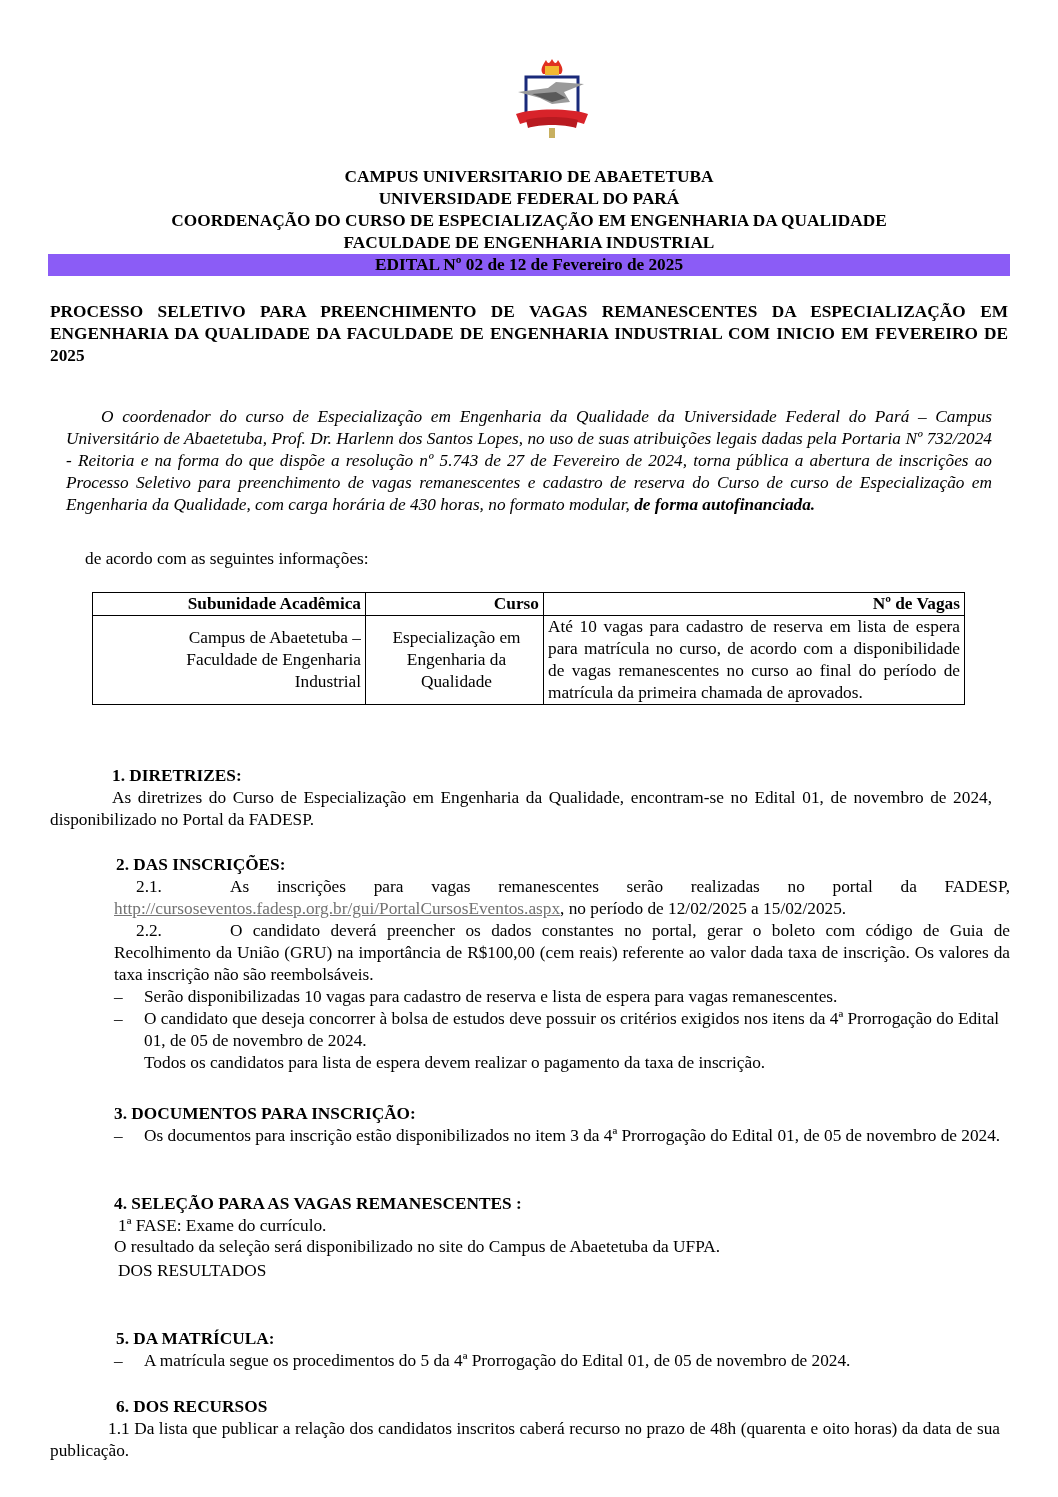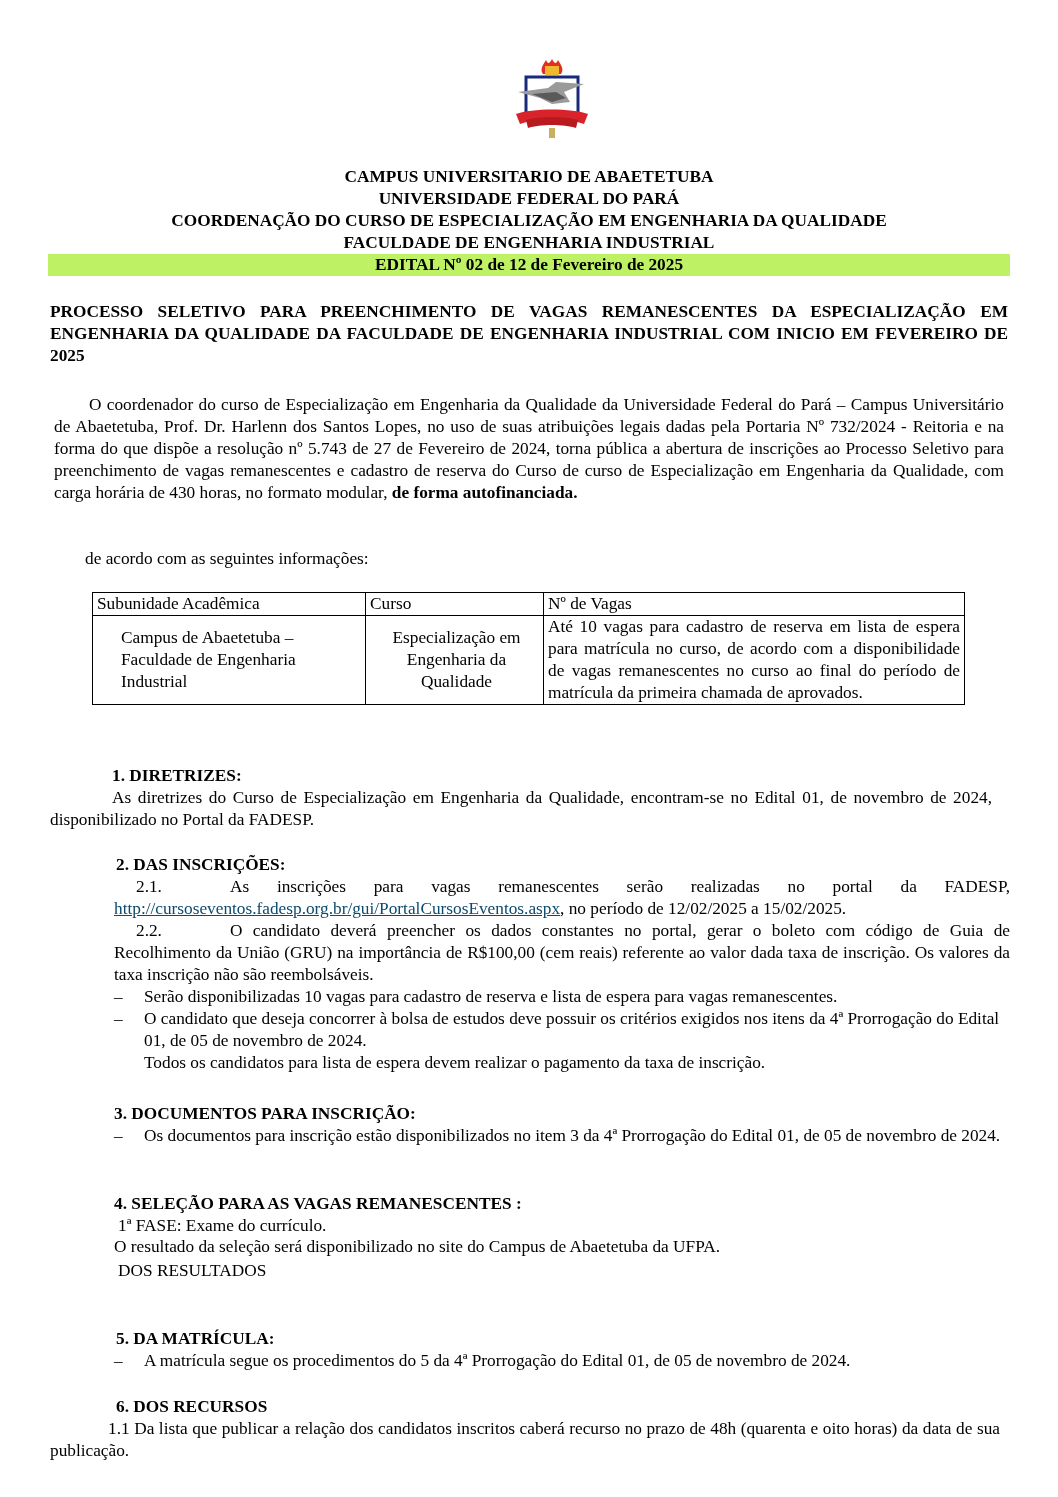--- a/index.html
+++ b/index.html
@@ -12,43 +12,43 @@
   .bold { font-weight: bold; }
   .justify { text-align: justify; text-align-last: left; }
   .jfull { text-align: justify; text-align-last: justify; }
 
   
   #logo { left: 512px; top: 58px; width: 80px; height: 82px; }
 
   
   #header { left: 48px; top: 166px; width: 962px; }
   #header .line { text-align: center; font-weight: bold; height: 22px; }
-  #edital-band { background: #bef264; }
+  #edital-band { background: #8b5cf6; }
 
   
   #title { left: 50px; top: 301px; width: 958px; font-weight: bold; }
 
   
   #intro { left: 50px; top: 390px; width: 958px; }
-  #intro p { margin: 4px; text-indent: 35px; }
+  #intro p { margin: 16px; text-indent: 35px; font-style: italic; }
   #acordo { left: 85px; top: 548px; }
 
   
   #vagas-table { left: 92px; top: 592px; width: 873px; border-collapse: collapse; }
   #vagas-table th, #vagas-table td { border: 1px solid #000; padding: 0 4px; vertical-align: middle; }
-  #vagas-table th { font-weight: normal; text-align: left; height: 22px; }
-  #vagas-table td.c1 { width: 240px; text-align: left; padding-left: 28px; }
+  #vagas-table th { font-weight: bold; text-align: right; height: 22px; }
+  #vagas-table td.c1 { width: 240px; text-align: right; padding-left: 28px; }
   #vagas-table td.c2 { width: 165px; text-align: center; padding-left: 8px; }
   #vagas-table td.c3 { text-align: justify; }
 
   .h2 { font-weight: bold; }
   .dash { position: absolute; left: 0; }
   .bullet { position: relative; padding-left: 30px; }
 
-  a.link { color: #0c4a6e; text-decoration: underline; }
+  a.link { color: #737373; text-decoration: underline; }
 </style>
 </head>
 <body>
 
 <div id="logo" class="abs">
   <svg width="80" height="82" viewBox="0 0 80 82">
     <path d="M34 2 C30 8 28 12 31 16 L49 16 C52 12 50 8 46 2 C44 7 42 5 40 1 C38 5 36 7 34 2 Z" fill="#e03020"></path>
     <rect x="33" y="8" width="14" height="9" fill="#f2b830"></rect>
     <rect x="14" y="19" width="52" height="42" fill="#ffffff" stroke="#1a2a7a" stroke-width="3"></rect>
     <path d="M6 34 L36 30 L44 24 L72 26 L52 34 L58 44 L40 46 L28 40 Z" fill="#9a9a9a"></path>

